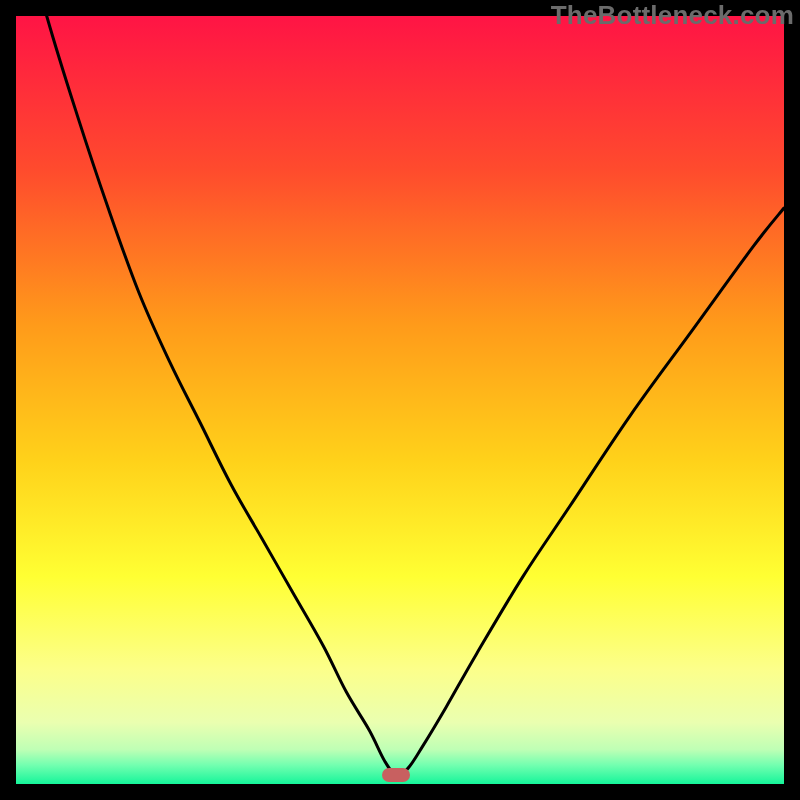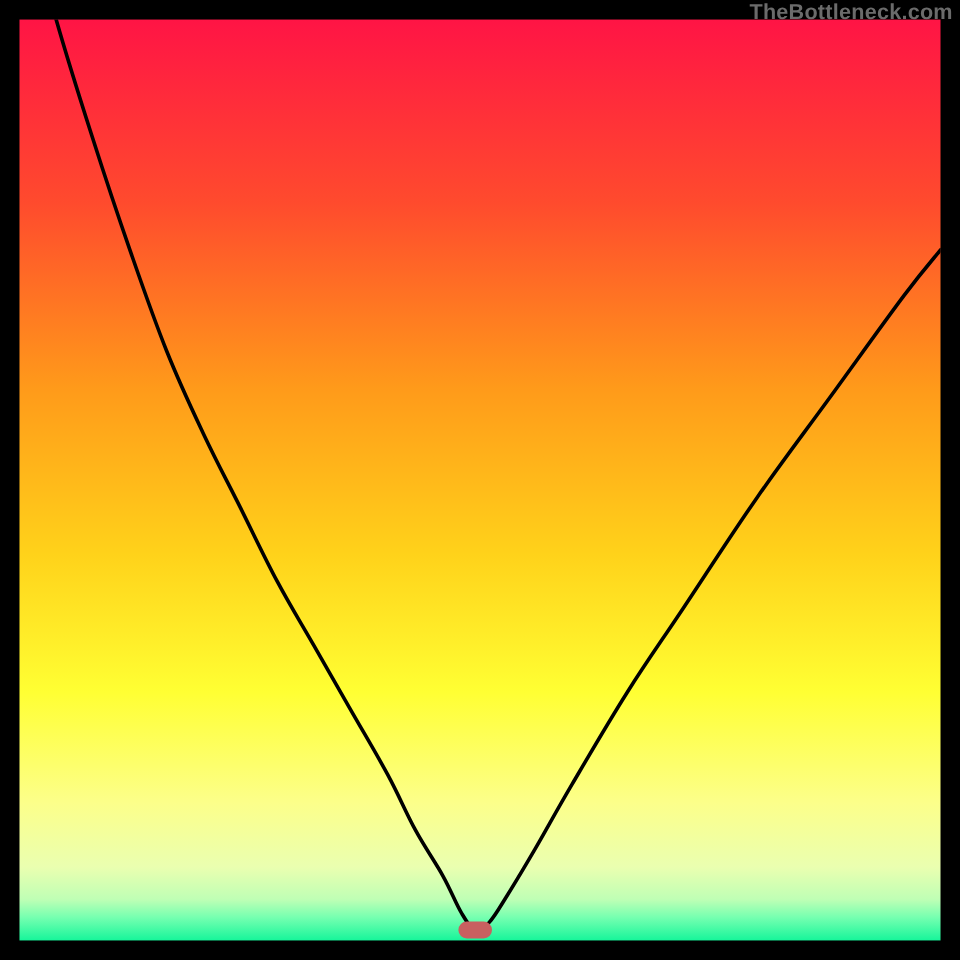--- a/index.html
+++ b/index.html
@@ -37,21 +37,21 @@
     width: 28px;
     height: 14px;
     border-radius: 8px;
     transform: translate(-50%, -50%);
   }
   .watermark {
     position: absolute;
     top: 0;
     right: 6px;
     font-family: Arial, Helvetica, sans-serif;
-    font-size: 18px;
+    font-size: 26px;
     font-weight: 600;
     color: #6b6b6b;
     letter-spacing: 0.2px;
     user-select: none;
   }
 </style>
 </head>
 <body>
 
 <div class="frame">

